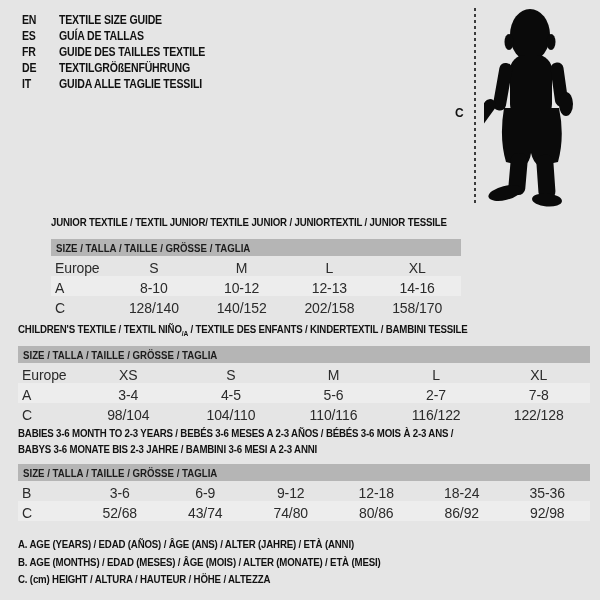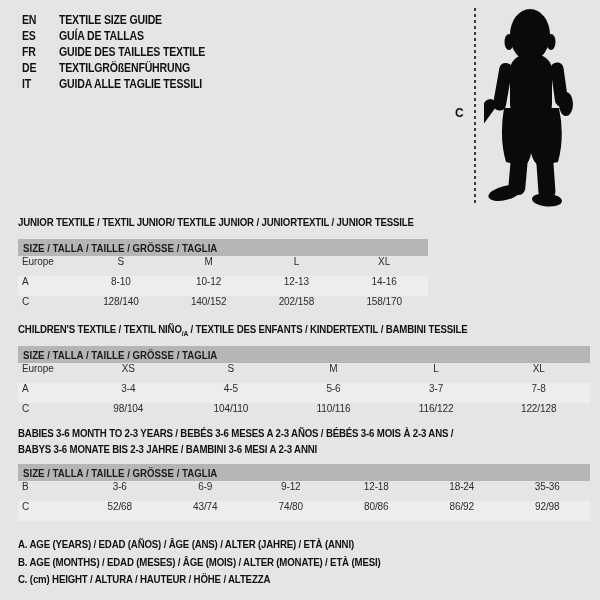--- a/index.html
+++ b/index.html
@@ -21,30 +21,30 @@
   
   .dash-line{
     position:absolute;left:474px;top:8px;width:2px;height:197px;
     background:repeating-linear-gradient(to bottom,#3c3c3c 0 3px,transparent 3px 6px);
   }
   .c-label{position:absolute;left:455px;top:106px;font-size:12px;font-weight:bold;}
   .baby-svg{position:absolute;left:484px;top:5px;}
 
   
   .sec{position:absolute;left:18px;}
-  .sec-0{top:214px;width:410px;}
+  .sec-0{top:214px;width:410px;margin-left:33px;}
   .sec-1{top:321px;width:572px;}
   .sec-2{top:425px;width:572px;}
   .sec-title{font-size:11px;font-weight:bold;letter-spacing:-0.2px;line-height:16px;white-space:nowrap;}
   .sec-title sub{font-size:7.5px;}
   .size-table{position:absolute;left:0;right:0;top:25px;}
   .sec-2 .size-table{top:39px;}
   .t-header{height:17px;background:var(--header-bg,#b5b5b5);display:flex;align-items:center;padding-left:5px;
             font-size:11px;font-weight:bold;color:#1c1c1c;}
-  .t-row{height:20px;display:flex;align-items:flex-start;font-size:10px;color:#2b2b2b;letter-spacing:-0.1px;}
+  .t-row{height:20px;display:flex;align-items:flex-end;font-size:14px;color:#2b2b2b;letter-spacing:-0.1px;}
   .rows .t-row:nth-of-type(even){background:var(--stripe-bg,#ededed);}
   .t-label{width:55px;padding-left:4px;}
   .t-val{flex:1;text-align:center;}
 
   
   .notes{position:absolute;left:18px;top:536px;}
   .note-line{font-size:11px;font-weight:bold;line-height:17.5px;letter-spacing:-0.2px;white-space:nowrap;}
 </style>
 </head>
 <body>
@@ -144,21 +144,21 @@
             <span class="t-val">S</span>
             <span class="t-val">M</span>
             <span class="t-val">L</span>
             <span class="t-val">XL</span>
           </div>
           <div class="t-row">
             <span class="t-label">A</span>
             <span class="t-val">3-4</span>
             <span class="t-val">4-5</span>
             <span class="t-val">5-6</span>
-            <span class="t-val">3-7</span>
+            <span class="t-val">2-7</span>
             <span class="t-val">7-8</span>
           </div>
           <div class="t-row">
             <span class="t-label">C</span>
             <span class="t-val">98/104</span>
             <span class="t-val">104/110</span>
             <span class="t-val">110/116</span>
             <span class="t-val">116/122</span>
             <span class="t-val">122/128</span>
           </div>

